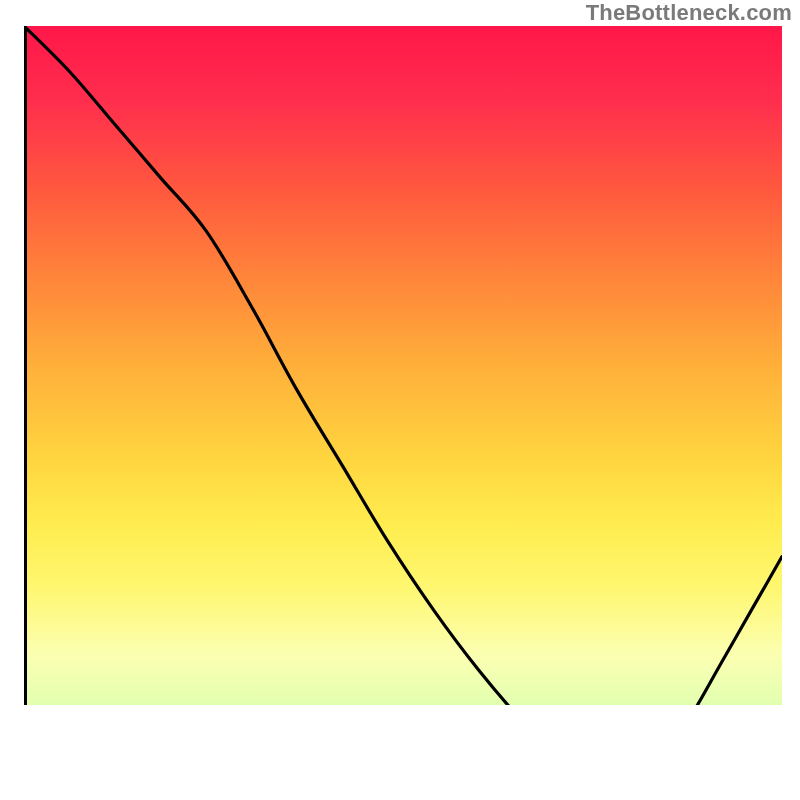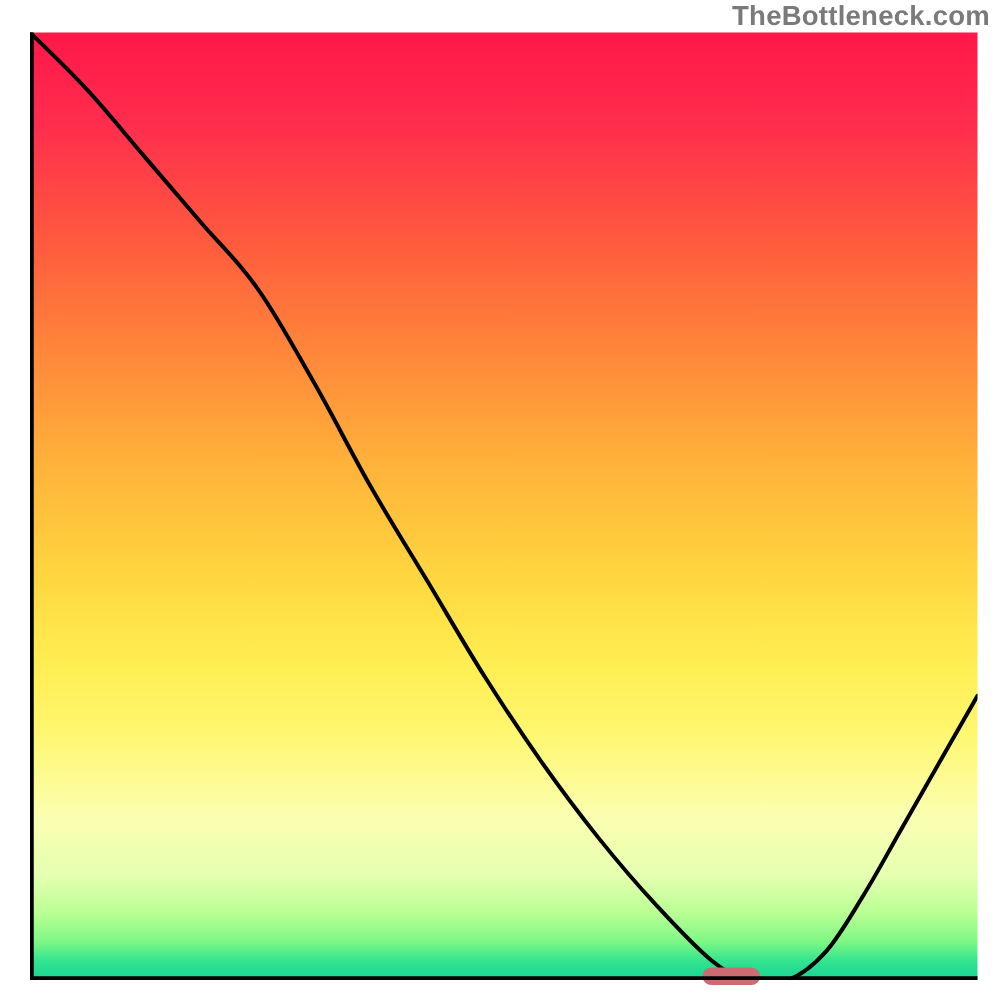--- a/index.html
+++ b/index.html
@@ -6,21 +6,21 @@
     margin: 0;
     padding: 0;
     width: 800px;
     height: 800px;
     background: #ffffff;
     font-family: Arial, Helvetica, sans-serif;
   }
   .stage {
     position: relative;
     width: 800px;
-    height: 800px;
+    height: 705px;
     overflow: hidden;
   }
   .watermark {
     position: absolute;
     top: 0;
     right: 8px;
     font-size: 22px;
     font-weight: 600;
     color: #7a7a7a;
     letter-spacing: 0.2px;

